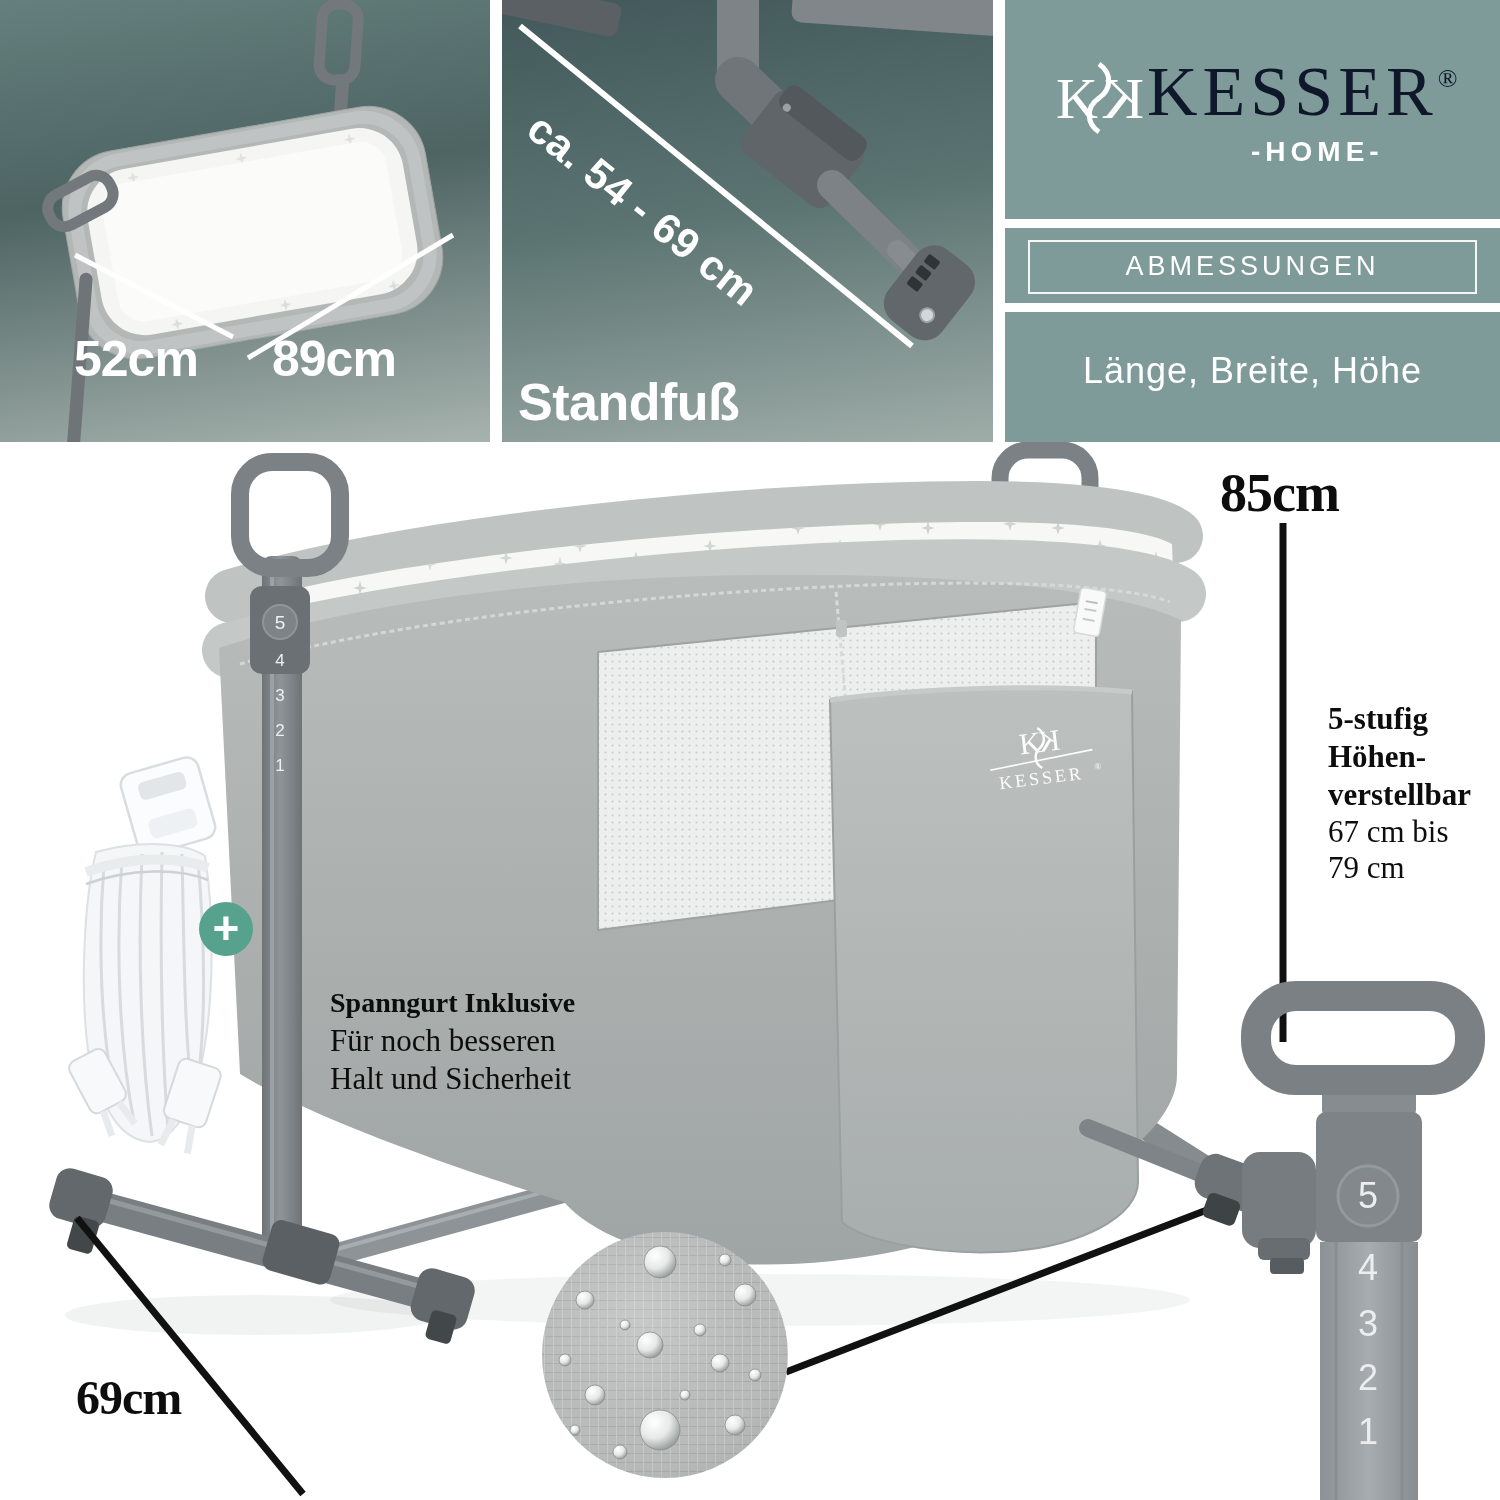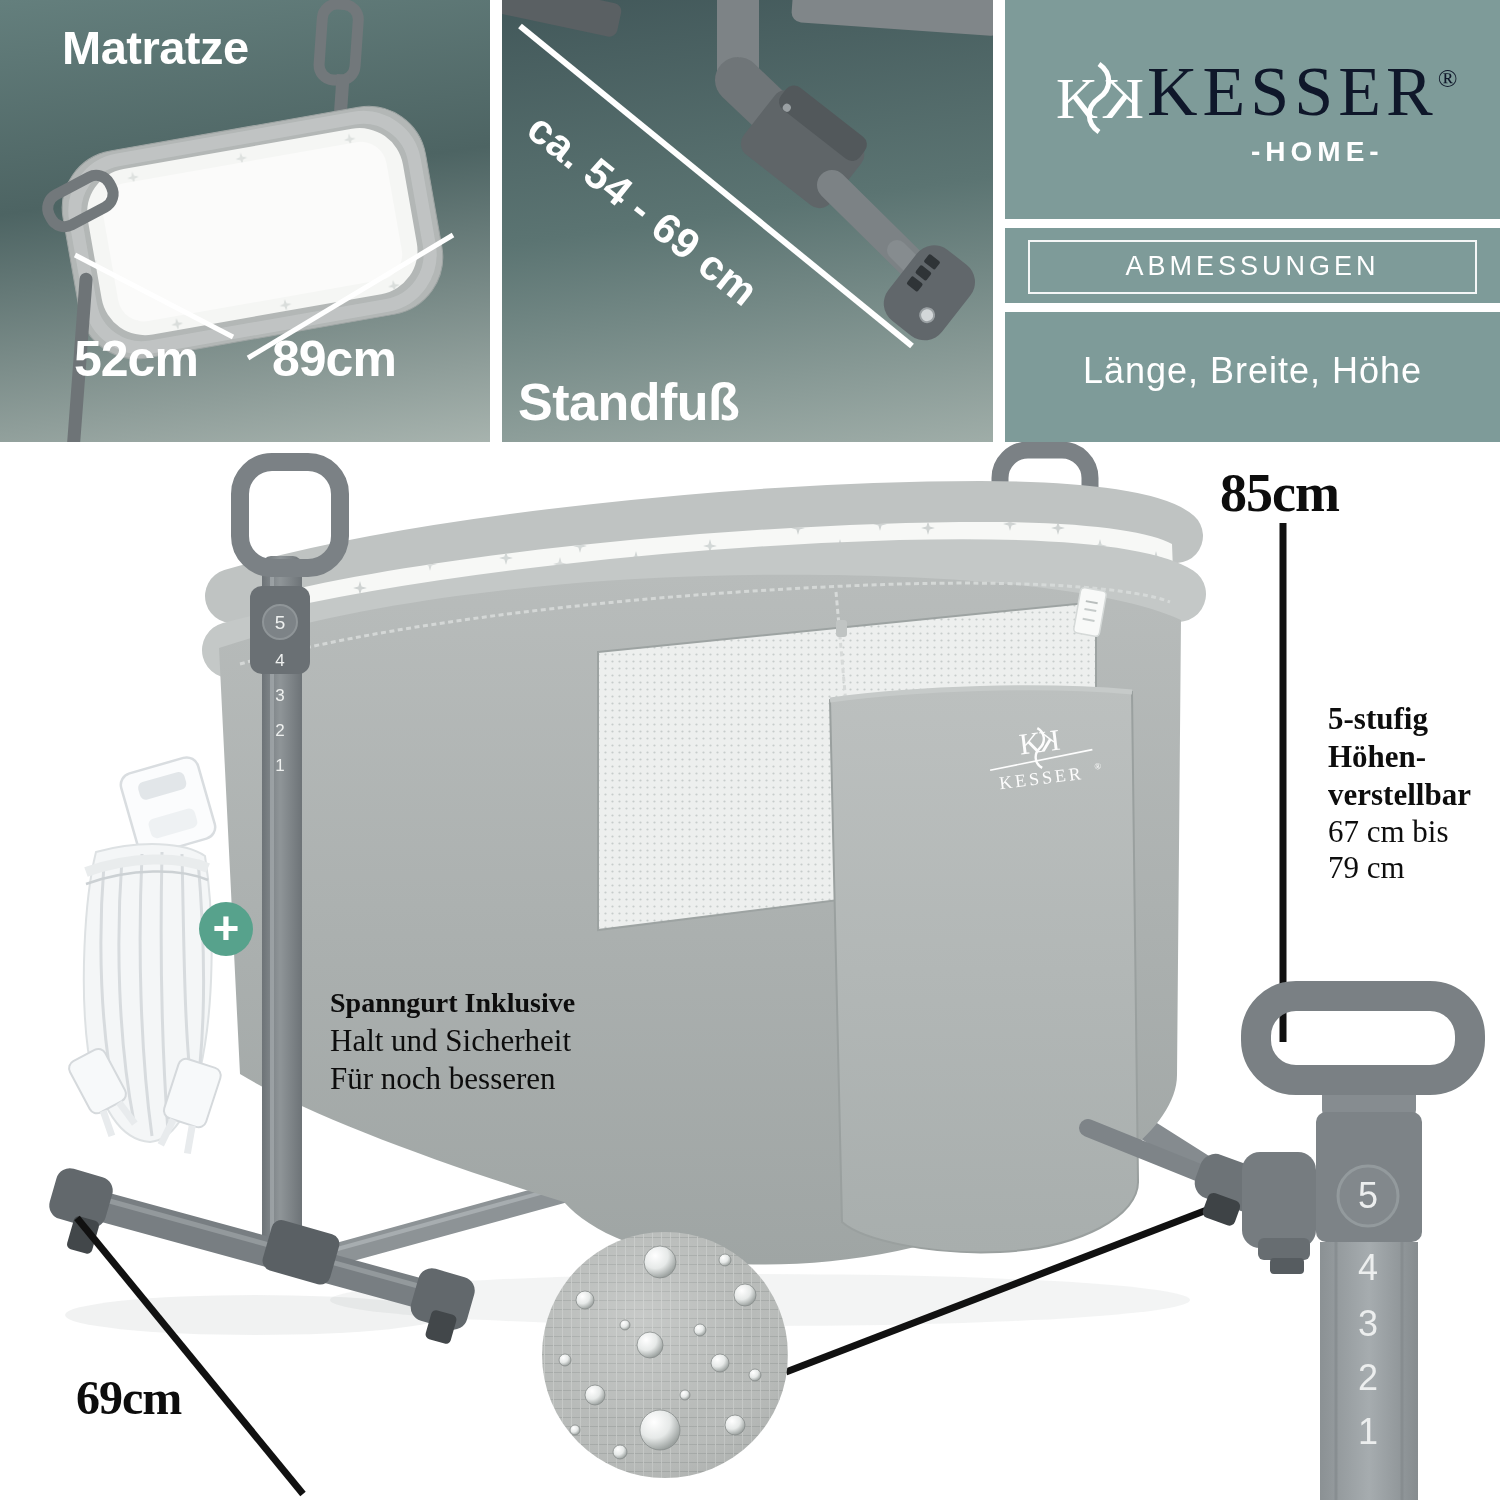--- a/index.html
+++ b/index.html
@@ -286,22 +286,22 @@
   <div class="ann" id="lbl-85">85cm</div>
   <div class="ann" id="adjust-block">
     <div class="b">5-stufig</div>
     <div class="b">Höhen-</div>
     <div class="b">verstellbar</div>
     <div class="r">67 cm bis</div>
     <div class="r">79 cm</div>
   </div>
   <div class="ann" id="strap-block">
     <div class="b">Spanngurt Inklusive</div>
+    <div class="r">Für noch besseren</div>
     <div class="r">Halt und Sicherheit</div>
-    <div class="r">Für noch besseren</div>
   </div>
   <div class="ann" id="lbl-69">69cm</div>
 
   <div class="panel" id="panel-a">
     <svg width="490" height="442" viewBox="0 0 490 442">
       <defs>
         <path id="star4a" d="M0,-6 L1.4,-1.4 L6,0 L1.4,1.4 L0,6 L-1.4,1.4 L-6,0 L-1.4,-1.4 Z"></path>
         <pattern id="starPatA" width="110" height="56" patternUnits="userSpaceOnUse">
           <use href="#star4a" x="14" y="14" fill="#cfd4d2"></use>
           <use href="#star4a" x="52" y="30" fill="#d6dad8"></use>
@@ -321,21 +321,20 @@
         <rect x="108" y="162" width="288" height="140" rx="26" fill="#fbfbfa"></rect>
         <g transform="rotate(-18 88 172)">
           <rect x="54" y="155" width="68" height="34" rx="15" fill="none" stroke="#72787b" stroke-width="11"></rect>
         </g>
         <line x1="80" y1="250" x2="34" y2="430" stroke="#6e7477" stroke-width="13" stroke-linecap="round"></line>
         <line x1="6" y1="420" x2="90" y2="444" stroke="#6e7477" stroke-width="16" stroke-linecap="round"></line>
       </g>
       <line x1="75" y1="255" x2="233" y2="337" stroke="#fff" stroke-width="5"></line>
       <line x1="248" y1="358" x2="453" y2="235" stroke="#fff" stroke-width="5"></line>
     </svg>
-    <div class="panel-title" id="matratze-title">Matratze</div>
     <div class="dim-white" id="lbl-52">52cm</div>
     <div class="dim-white" id="lbl-89">89cm</div>
   </div>
 
   <div class="panel" id="panel-b">
     <svg width="491" height="442" viewBox="0 0 491 442">
       <g transform="rotate(12 40 0)">
           <rect x="-30" y="-12" width="150" height="34" rx="8" fill="#5a6063"></rect>
         </g>
       <g transform="rotate(4 380 10)">

